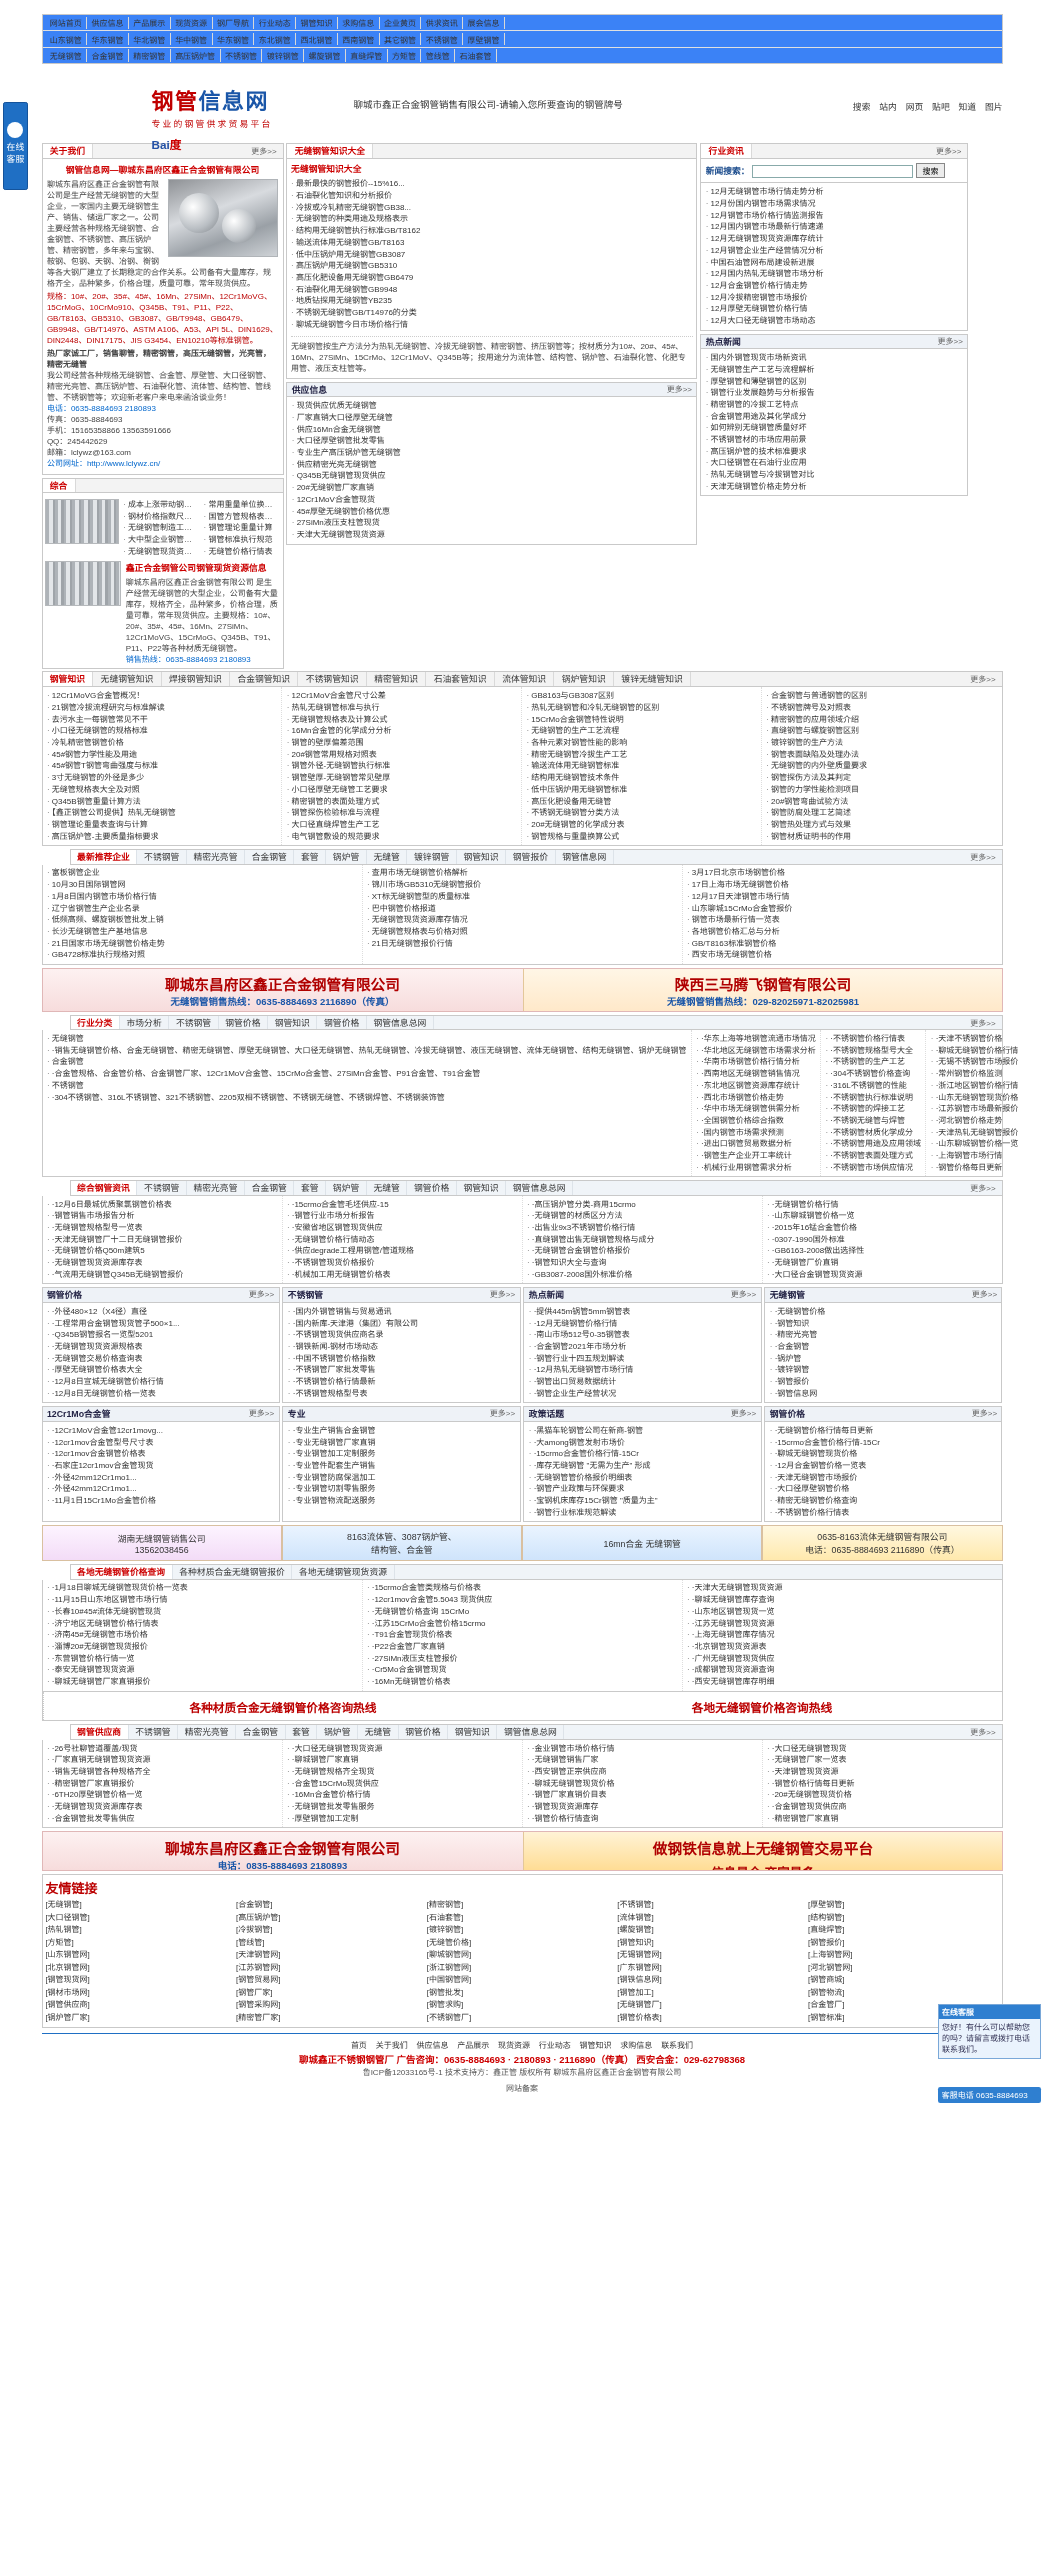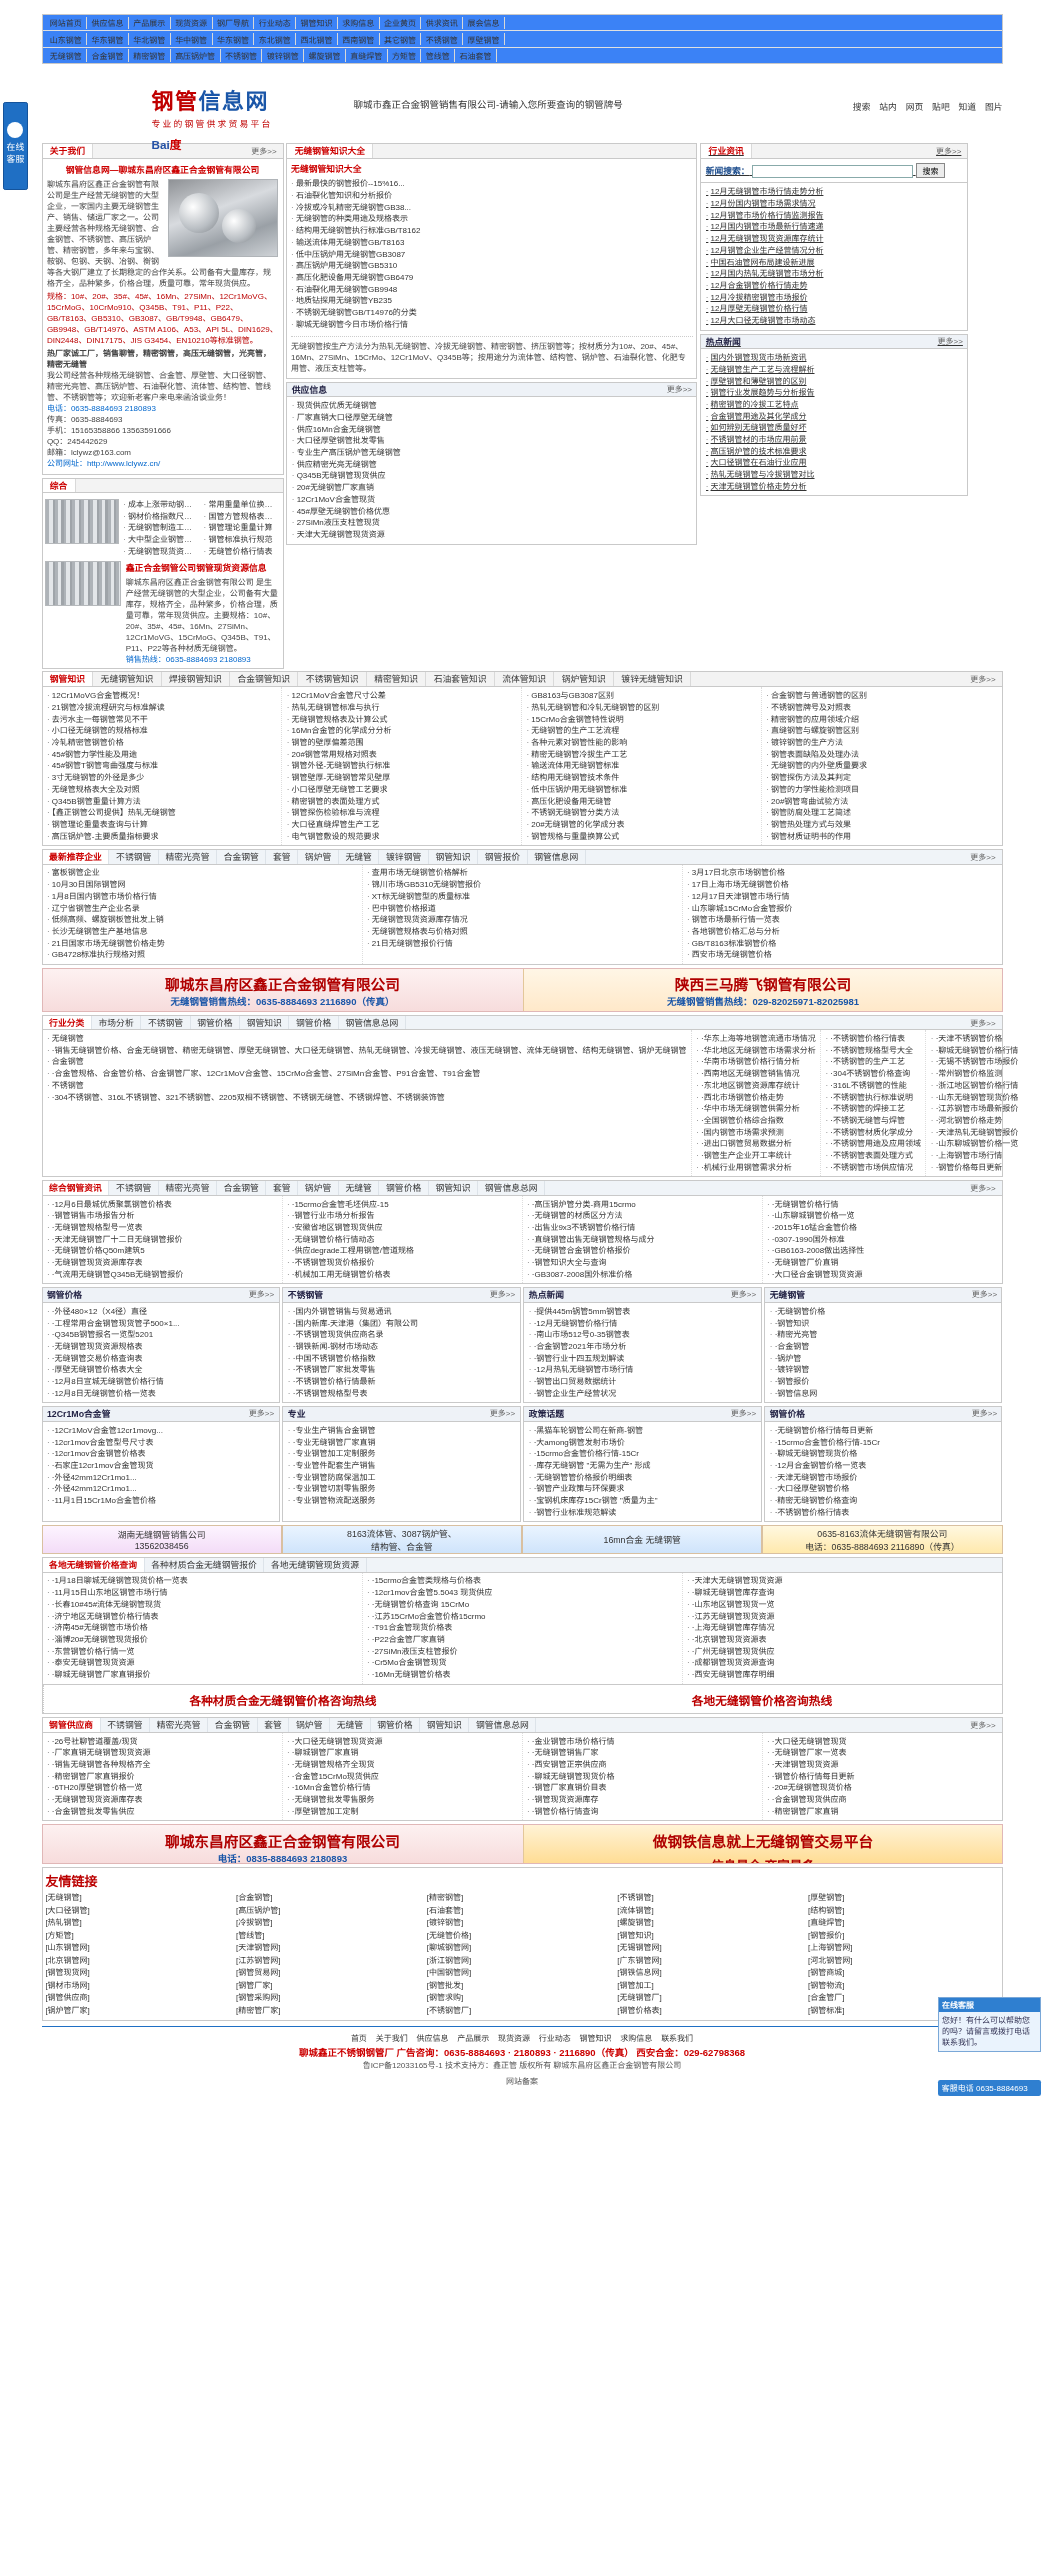--- a/index.html
+++ b/index.html
@@ -54,21 +54,21 @@
   .panel-hd .more { font-weight:normal; color:#666; font-size:8px;}
   .panel-bd { padding:2.9px 4.4px; }
   ul.lst { list-style:none; margin:0; padding:0; }
   ul.lst li { line-height:11.7px; font-size:8px; color:#333; white-space:nowrap; overflow:hidden; text-overflow:ellipsis;}
   ul.lst li:before { content:"·"; color:#888; margin-right:2.2px; }
 
   
   .row1 { display:flex; gap:2.9px; margin-top:2.2px; width:961px; margin-left:auto; margin-right:auto;}
   .r1-left { width:242px; }
   .r1-mid  { width:411px; }
-  .r1-right{ width:268px;text-decoration:underline; }
+  .r1-right{ width:268px; }
   .tabs-hd { display:flex; height:15.4px; line-height:15.4px; border:0.7px solid #c9c9c9; background:#f3f3f3; }
   .tabs-hd .t { padding:0 7.3px; font-size:8.8px; border-right:0.7px solid #d9d9d9; cursor:pointer;}
   .tabs-hd .t.on { background:#fff; font-weight:bold; color:#c00; }
   .tabs-hd .more { margin-left:auto; padding:0 5.9px; font-size:8px; color:#666;}
 
   .company-block { border:0.7px solid #c9c9c9; border-top:none; padding:4.4px; }
   .comp-title { color:#c00; font-weight:bold; font-size:8.8px; text-align:center; margin-bottom:2.9px;}
   .comp-text { font-size:8px; line-height:11px; color:#444; }
   .pipe-img {
     float:right; width:110px; height:78px; margin:0 0 2.9px 4.4px;
@@ -106,29 +106,29 @@
     width:961px; margin:2.9px auto; height:44px; position:relative;
     background:linear-gradient(180deg,#fdf1f1,#f7dcdc);
     border:0.7px solid #e0b7b7; overflow:hidden;
   }
   .banner .half { position:absolute; top:0; height:44px; }
   .banner .l { left:0; width:480px; }
   .banner .r { left:480px; width:480px; background:linear-gradient(180deg,#fff6e6,#ffe8c8); border-left:0.7px solid #e3c79a;}
   .banner .b1 { text-align:center; font-size:14.7px; font-weight:bold; color:#b00000; padding-top:4.4px;}
   .banner .b2 { text-align:center; font-size:9.5px; color:#1a56a8; font-weight:bold;}
 
-  .banner2 { width:961px; margin:2.9px auto; height:29px; display:flex; }
+  .banner2 { width:961px; margin:2.9px auto; height:36px; display:flex; }
   .banner2 .c { flex:1; border:0.7px solid #d9c0a0; display:flex; flex-direction:column; justify-content:center; align-items:center;}
   .b2a { background:linear-gradient(180deg,#fdf4ff,#f3dcf7); }
   .b2b { background:linear-gradient(180deg,#eaf4ff,#cfe4fb); }
   .b2c { background:linear-gradient(180deg,#fff8e0,#ffe9ad); }
 
   
   .sec { width:961px; margin:2.9px auto 0; }
-  .sec-hd { display:flex; height:15.4px; line-height:15.4px; background:#f0f4f8; border:0.7px solid #c9c9c9; }
+  .sec-hd { display:flex; height:15.4px; line-height:15.4px; background:#f0f4f8; border:0.7px solid #c9c9c9;margin-left:28px; }
   .sec-hd .t { padding:0 6.6px; font-size:8.8px; border-right:0.7px solid #dde3e9;}
   .sec-hd .t.on { color:#c00; font-weight:bold; background:#fff;}
   .sec-hd .more { margin-left:auto; padding:0 5.9px; font-size:8px; color:#666;}
   .sec-bd { display:flex; border:0.7px solid #c9c9c9; border-top:none;}
   .sec-col { flex:1; padding:2.9px 4.4px; border-right:0.7px dotted #ddd;}
   .sec-col:last-child { border-right:none;}
 
   
   .grid4 { width:961px; margin:2.9px auto 0; display:flex; gap:2.9px;}
   .grid4 > .panel { flex:1; }

